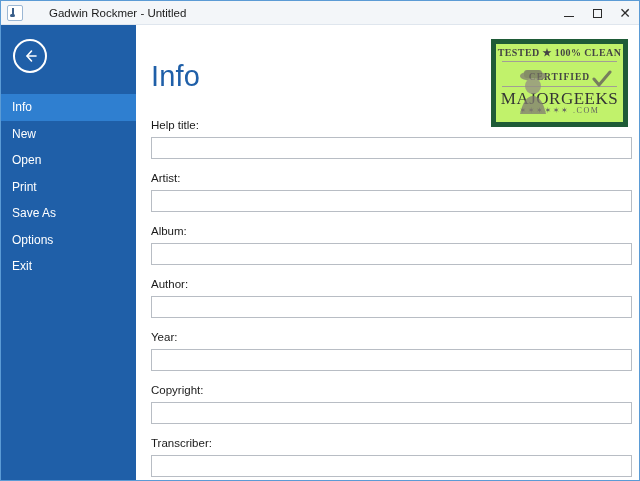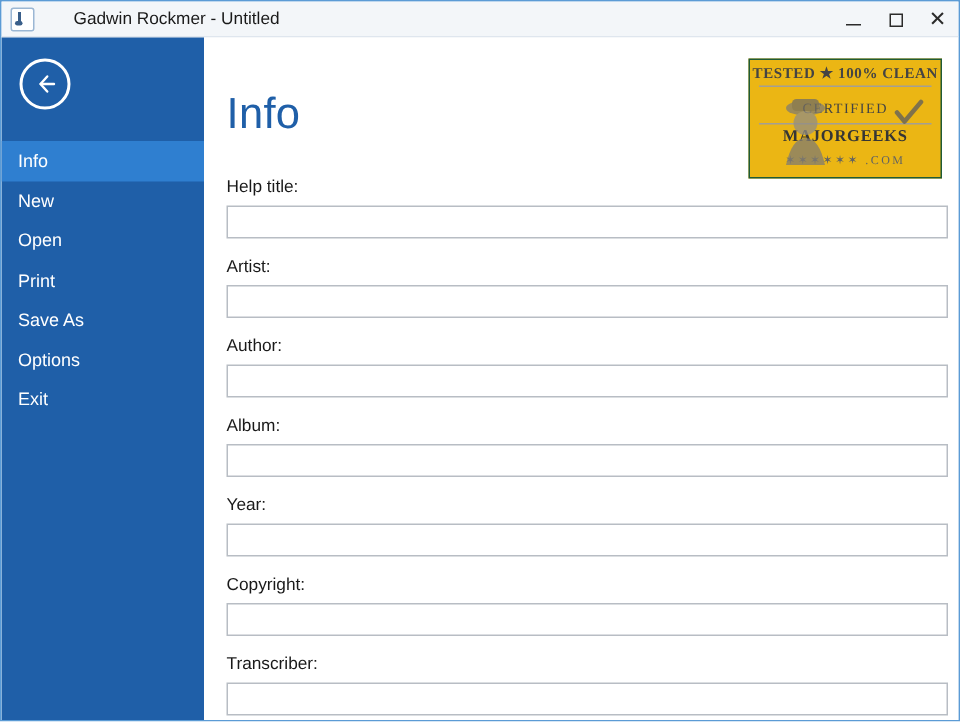--- a/index.html
+++ b/index.html
@@ -191,22 +191,22 @@
   .field:last-child {
     margin-bottom: 18px;
   }
   
   .badge {
     position: absolute;
     right: 11px;
     top: 14px;
     width: 127px;
     height: 78px;
-    background: #eab308;
-    border: 1px solid #14532d;
+    background: #bef264;
+    border: 5px solid #14532d;
     overflow: hidden;
     opacity: 0.95;
   }
   .badge-line1, .badge-line2, .badge-line3, .badge-line4 {
     position: absolute;
     left: 0;
     width: 100%;
     text-align: center;
     font-family: "Liberation Serif", serif;
     color: #3a3a3a;
@@ -215,27 +215,27 @@
   .badge-line1 {
     top: 3px;
     font-size: 10px;
     letter-spacing: 0.4px;
     font-weight: bold;
   }
   .badge-line2 {
     top: 28px;
     font-size: 9.5px;
     letter-spacing: 1px;
-    font-weight: normal;
+    font-weight: bold;
   }
   .badge-line3 {
     top: 45px;
-    font-size: 11px;
+    font-size: 17px;
     letter-spacing: 0.5px;
-    font-weight: bold;
+    font-weight: normal;
     color: #2b2b2b;
   }
   .badge-line4 {
     top: 62px;
     font-size: 8px;
     letter-spacing: 1.6px;
     color: #5a5a5a;
   }
   .badge-rule {
     position: absolute;
@@ -322,25 +322,25 @@
       <div class="fields">
         <div class="field">
           <div class="field-label">Help title:</div>
           <input class="field-input" type="text" value="" style="">
         </div>
         <div class="field">
           <div class="field-label">Artist:</div>
           <input class="field-input" type="text" value="" style="">
         </div>
         <div class="field">
+          <div class="field-label">Album:</div>
+          <input class="field-input" type="text" value="" style="">
+        </div>
+        <div class="field">
           <div class="field-label">Author:</div>
-          <input class="field-input" type="text" value="" style="">
-        </div>
-        <div class="field">
-          <div class="field-label">Album:</div>
           <input class="field-input" type="text" value="" style="">
         </div>
         <div class="field">
           <div class="field-label">Year:</div>
           <input class="field-input" type="text" value="" style="">
         </div>
         <div class="field">
           <div class="field-label">Copyright:</div>
           <input class="field-input" type="text" value="" style="">
         </div>

